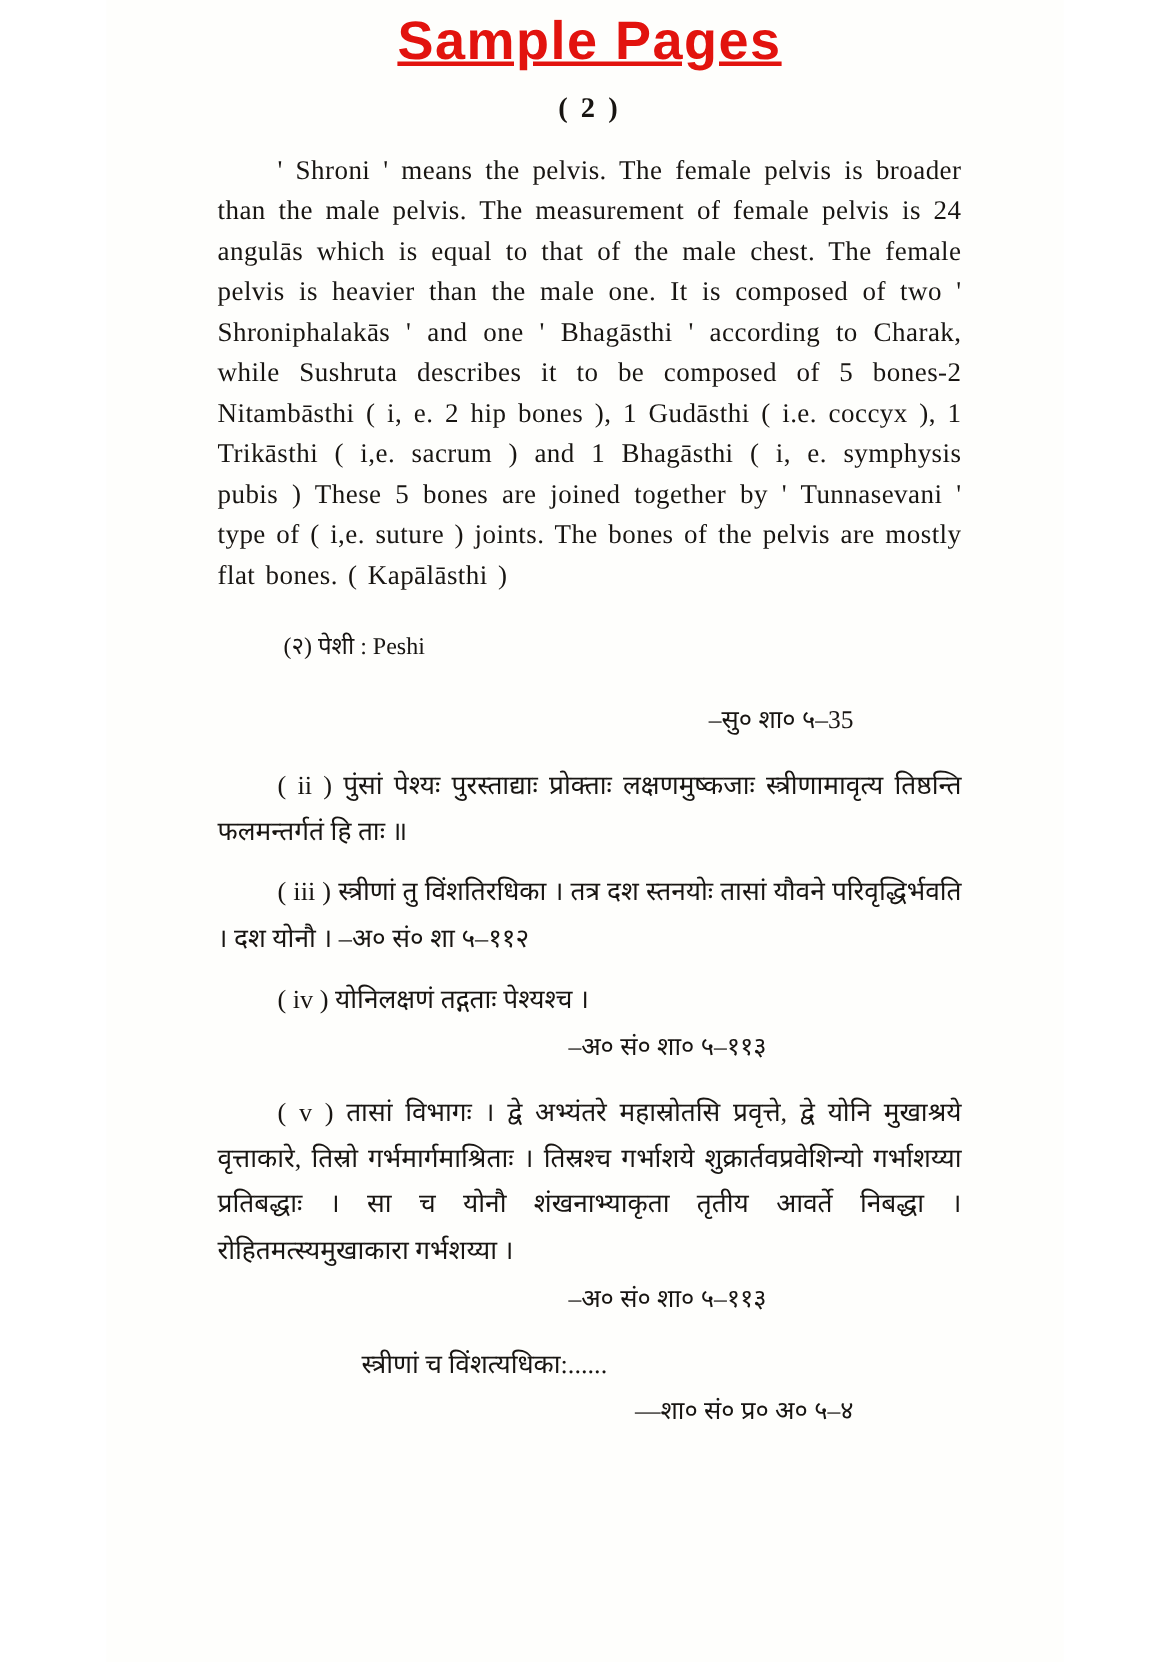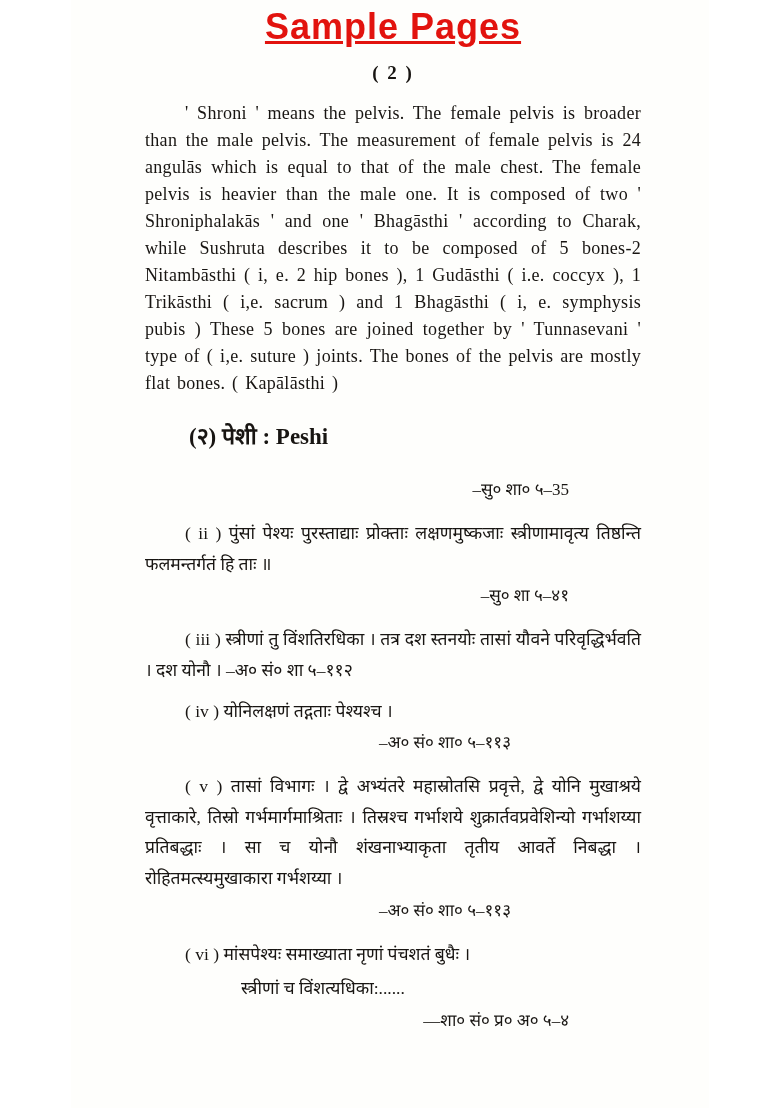--- a/index.html
+++ b/index.html
@@ -40,22 +40,22 @@
     font-size: 18px;
     line-height: 1.5;
     text-align: justify;
     text-indent: 40px;
     letter-spacing: 0.3px;
     word-spacing: 2px;
     font-weight: 500;
     margin: 0 0 22px 0;
   }
   .sec-head {
-    font-size: 23px;
-    font-weight: bold;
+    font-size: 16px;
+    font-weight: normal;
     margin: 4px 0 26px 44px;
   }
   .section {
     margin-bottom: 10px;
   }
   .dev {
     font-size: 17.5px;
     line-height: 1.75;
     text-align: justify;
     text-indent: 40px;
@@ -88,36 +88,34 @@
   <p class="eng">' Shroni ' means the pelvis.  The female pelvis is broader than the male pelvis.  The measurement of female pelvis is 24 angulās which is equal to that of the male chest.  The female pelvis is heavier than the male one.  It is composed of two ' Shroniphalakās ' and one ' Bhagāsthi ' according to Charak, while Sushruta describes it to be composed of 5 bones-2 Nitambāsthi ( i, e. 2 hip bones ), 1 Gudāsthi ( i.e. coccyx ), 1 Trikāsthi ( i,e. sacrum ) and 1 Bhagāsthi ( i, e. symphysis pubis )  These 5 bones are joined together by ' Tunnasevani ' type of ( i,e. suture ) joints. The bones of the pelvis are mostly flat bones. ( Kapālāsthi )</p>
 
   <div class="sec-head">(२) पेशी : Peshi</div>
 
   <div class="section">
     <div class="cite">–सु० शा० ५–35</div>
   </div>
 
   <div class="section">
     <p class="dev">( ii ) पुंसां पेश्यः पुरस्ताद्याः प्रोक्ताः लक्षणमुष्कजाः स्त्रीणामावृत्य तिष्ठन्ति फलमन्तर्गतं हि ताः ॥</p>
-    <div class="cite">–सु० शा ५–४१</div>
   </div>
 
   <div class="section">
     <p class="dev">( iii ) स्त्रीणां तु विंशतिरधिका । तत्र दश स्तनयोः तासां यौवने परिवृद्धिर्भवति । दश योनौ । –अ० सं० शा ५–११२</p>
   </div>
 
   <div class="section">
     <p class="dev">( iv ) योनिलक्षणं तद्गताः पेश्यश्च ।</p>
     <div class="cite cite-mid">–अ० सं० शा० ५–११३</div>
   </div>
 
   <div class="section">
     <p class="dev">( v ) तासां विभागः । द्वे अभ्यंतरे महास्रोतसि प्रवृत्ते, द्वे योनि मुखाश्रये वृत्ताकारे, तिस्रो गर्भमार्गमाश्रिताः । तिस्रश्च गर्भाशये शुक्रार्तवप्रवेशिन्यो गर्भाशय्या प्रतिबद्धाः ।  सा च योनौ शंखनाभ्याकृता तृतीय आवर्ते निबद्धा । रोहितमत्स्यमुखाकारा गर्भशय्या ।</p>
     <div class="cite cite-mid">–अ० सं० शा० ५–११३</div>
   </div>
 
   <div class="section">
-    <p class="dev">( vi ) मांसपेश्यः समाख्याता नृणां पंचशतं बुधैः ।</p>
     <p class="dev vi-line2">स्त्रीणां च विंशत्यधिका:......</p>
     <div class="cite">—शा० सं० प्र० अ० ५–४</div>
   </div>
 
 </div>
 
 </body></html>

